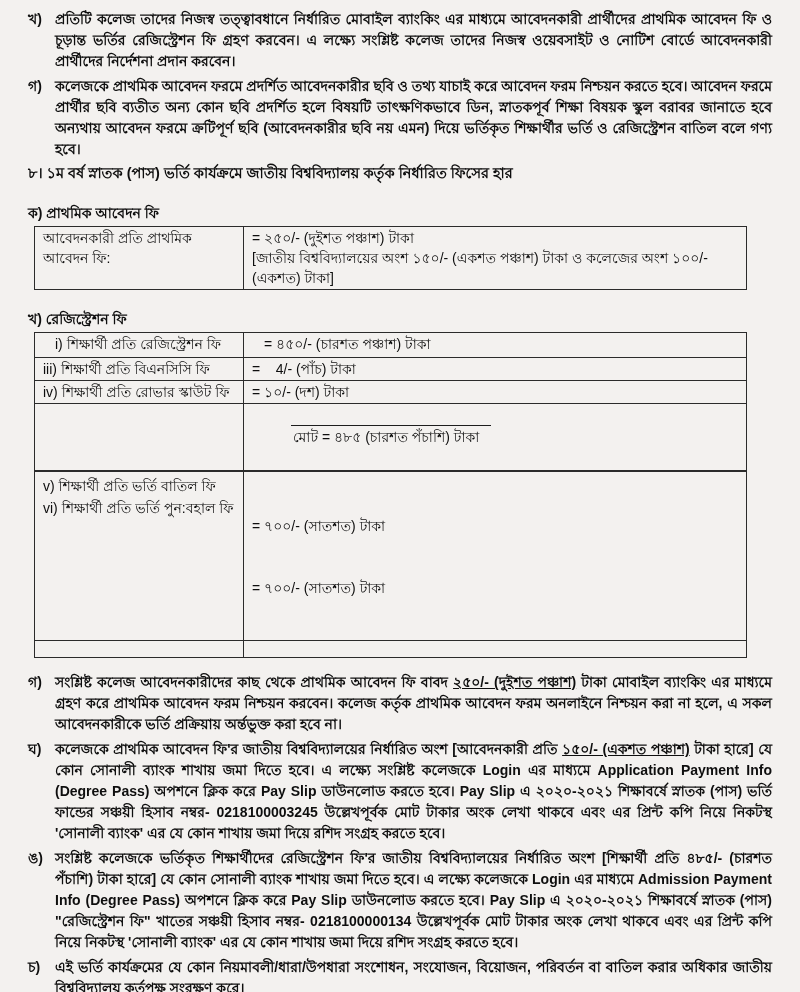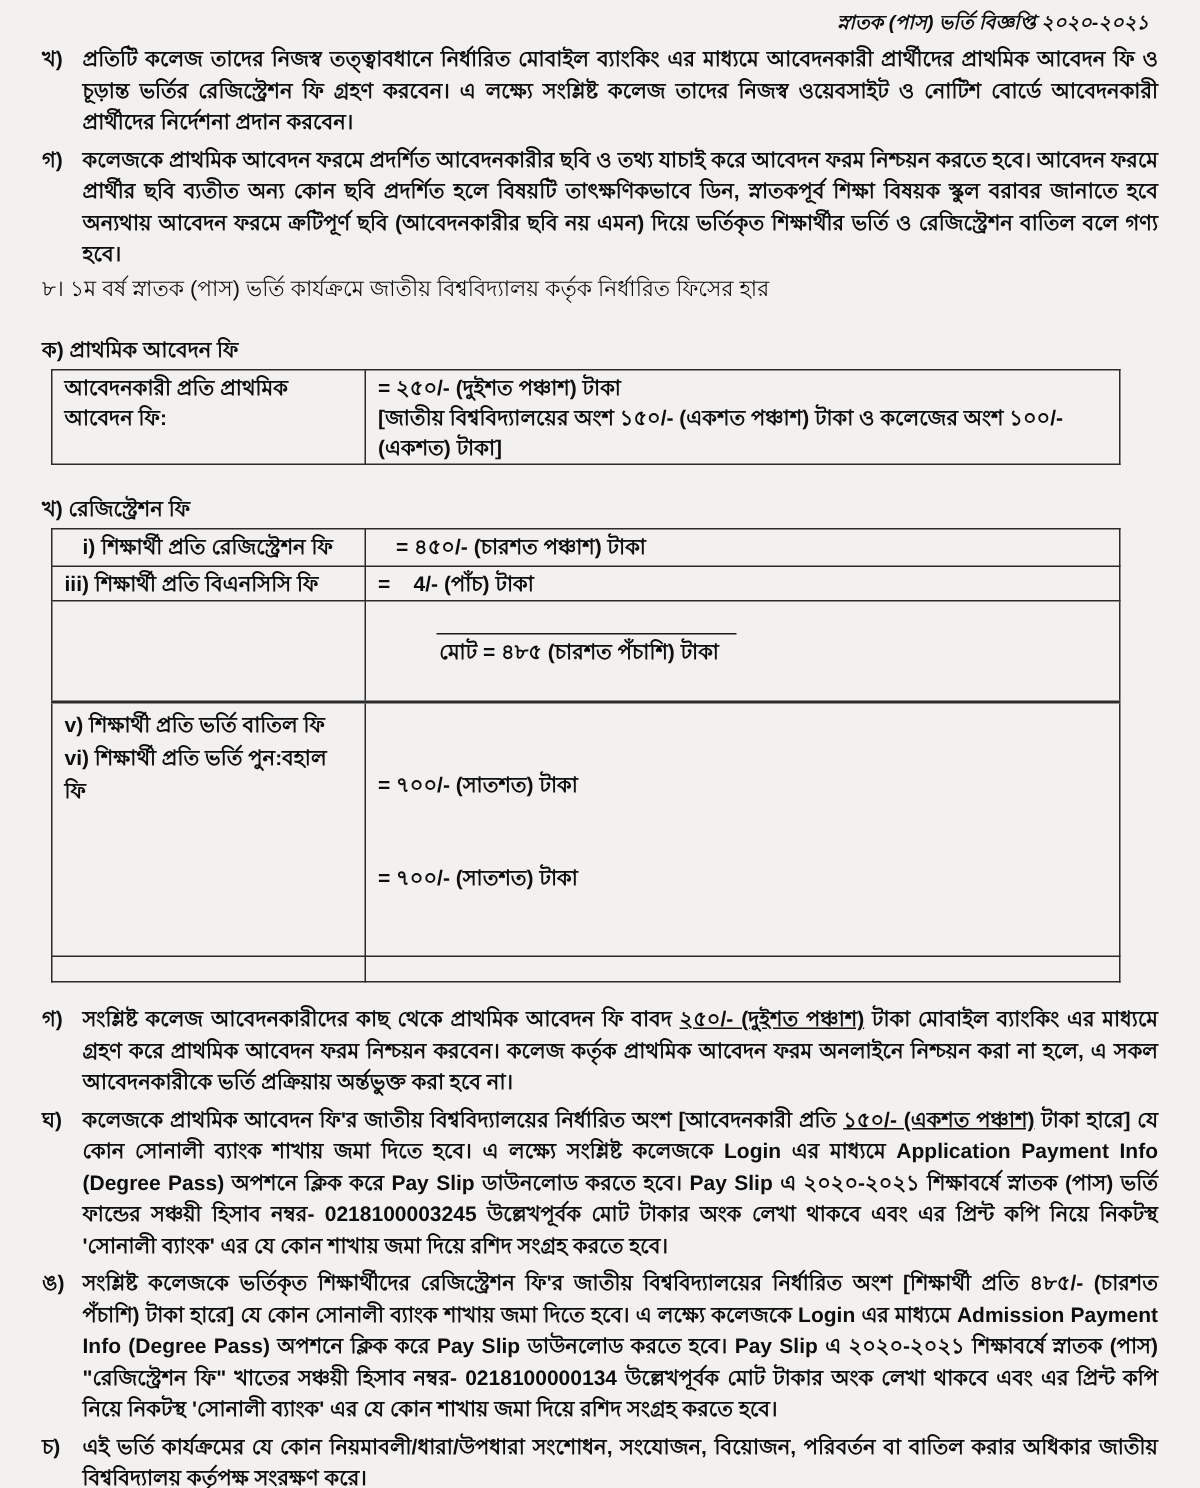--- a/index.html
+++ b/index.html
@@ -9,25 +9,25 @@
   .content { position:relative; z-index:1; }
 
   .header-note { text-align:right; font-size:13px; font-weight:700; font-style:italic; padding-right:6px; height:20px; }
 
   .para { display:flex; font-size:14px; line-height:21px; font-weight:600; margin-top:4px; }
   .plabel { flex:none; width:27px; font-weight:700; }
   .ptext { flex:1; text-align:justify; }
   .u { text-decoration:underline; }
   .lat { font-weight:700; }
 
-  .heading8 { font-size:14.5px; font-weight:400; line-height:22px; margin-top:2px; }
+  .heading8 { font-size:14.5px; font-weight:700; line-height:22px; margin-top:2px; }
   .sublabel { font-size:14px; font-weight:700; line-height:20px; margin-top:19px; }
 
   table.fee-table { border-collapse:collapse; width:713px; margin-left:6px; margin-top:3px; background:transparent; }
-  .fee-table td { border:1.4px solid #2b2b2b; padding:1px 8px; vertical-align:top; font-size:14px; font-weight:700; line-height:20px; }
+  .fee-table td { border:1.4px solid #2b2b2b; padding:1px 8px; vertical-align:top; font-size:14px; font-weight:400; line-height:20px; }
   .fee-table .c1 { width:209px; }
   .fee-table .c2v { white-space:pre; }
   .t1 td { height:45px; }
   .t1 .c2 div { line-height:20px; }
   .t2 .r td { height:21px; }
   .t2 .r1 td { height:25px;padding-left:20px; }
   .t2 .r4 td { height:23px; }
   .t2 .total-row td { height:36px; vertical-align:bottom; padding-bottom:3px; }
   .t2 .total { display:inline-block; border-top:1.6px solid #1d1d1d; padding:1px 12px 0 2px; }
   .t2 .vvi-row td { border-top-width:2.6px; height:47px; padding-top:3px; }
@@ -45,21 +45,20 @@
              color:rgba(197,93,83,.5); text-shadow:0 0 2px rgba(255,255,255,.95); letter-spacing:1px; }
 </style>
 </head>
 <body>
 
 <div class="page">
 
 
   <div class="content">
 
-    <div class="header-note">স্নাতক (পাস) ভর্তি বিজ্ঞপ্তি ২০২০-২০২১</div>
 
     <div class="para">
       <span class="plabel">খ)</span>
       <span class="ptext">প্রতিটি কলেজ তাদের নিজস্ব তত্ত্বাবধানে নির্ধারিত মোবাইল ব্যাংকিং এর মাধ্যমে আবেদনকারী প্রার্থীদের প্রাথমিক আবেদন ফি ও চূড়ান্ত ভর্তির রেজিস্ট্রেশন ফি গ্রহণ করবেন। এ লক্ষ্যে সংশ্লিষ্ট কলেজ তাদের নিজস্ব ওয়েবসাইট ও নোটিশ বোর্ডে আবেদনকারী প্রার্থীদের নির্দেশনা প্রদান করবেন।</span>
     </div>
 
     <div class="para">
       <span class="plabel">গ)</span>
       <span class="ptext">কলেজকে প্রাথমিক আবেদন ফরমে প্রদর্শিত আবেদনকারীর ছবি ও তথ্য যাচাই করে আবেদন ফরম নিশ্চয়ন করতে হবে। আবেদন ফরমে প্রার্থীর ছবি ব্যতীত অন্য কোন ছবি প্রদর্শিত হলে বিষয়টি তাৎক্ষণিকভাবে ডিন, স্নাতকপূর্ব শিক্ষা বিষয়ক স্কুল বরাবর জানাতে হবে অন্যথায় আবেদন ফরমে ক্রটিপূর্ণ ছবি (আবেদনকারীর ছবি নয় এমন) দিয়ে ভর্তিকৃত শিক্ষার্থীর ভর্তি ও রেজিস্ট্রেশন বাতিল বলে গণ্য হবে।</span>
     </div>
@@ -83,20 +82,24 @@
 
     <table class="fee-table t2">
       <tbody>
           <tr class="r r1">
         <td class="c1">i) শিক্ষার্থী প্রতি রেজিস্ট্রেশন ফি</td>
         <td class="c2v">= ৪৫০/- (চারশত পঞ্চাশ) টাকা</td>
       </tr>
       <tr class="r">
         <td class="c1">iii) শিক্ষার্থী প্রতি বিএনসিসি ফি</td>
         <td class="c2v">=    4/- (পাঁচ) টাকা</td>
+      </tr>
+      <tr class="r r4">
+        <td class="c1">iv) শিক্ষার্থী প্রতি রোভার স্কাউট ফি</td>
+        <td class="c2v">= ১০/- (দশ) টাকা</td>
       </tr>
       <tr class="total-row">
         <td class="c1"></td>
         <td class="c2v">
           <span class="total">মোট = ৪৮৫ (চারশত পঁচাশি) টাকা</span>
         </td>
       </tr>
       <tr class="vvi-row">
         <td class="c1">
           <div>v) শিক্ষার্থী প্রতি ভর্তি বাতিল ফি</div>

